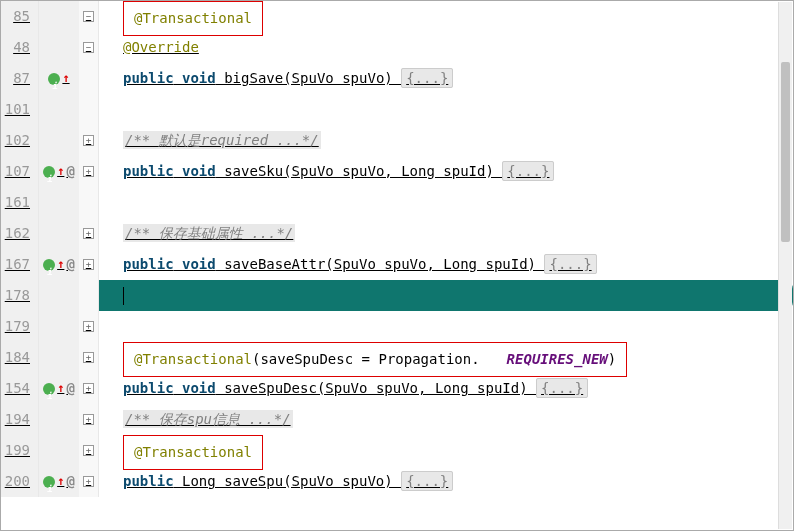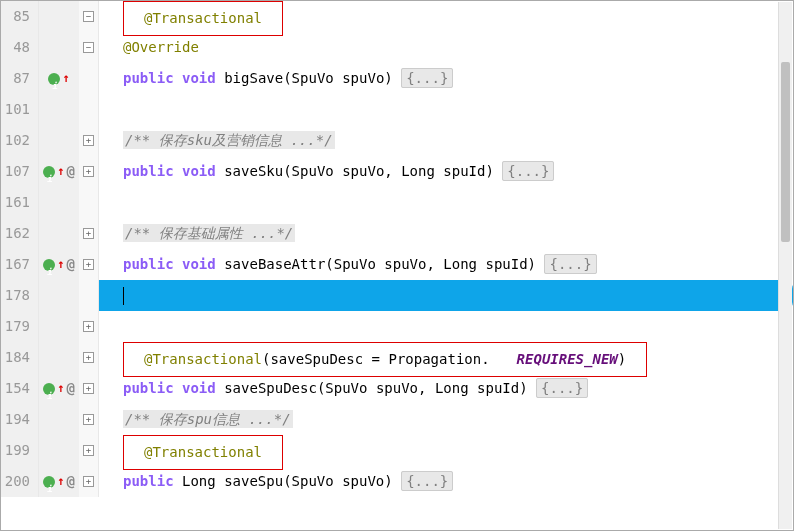--- a/index.html
+++ b/index.html
@@ -1,30 +1,30 @@
 <!DOCTYPE html>
 <html><head>
 <meta charset="utf-8">
 <style>
 * { margin: 0; padding: 0; box-sizing: border-box; }
 body { font-family: "Consolas", "Monaco", monospace; font-size: 14px; background: #fff; width: 794px; height: 531px; border: 1px solid #aaa; overflow: hidden; }
-.editor { display: flex; height: 100%; }
+.editor { display: flex; height: 100%; text-decoration: underline; }
 .line { height: 31px; line-height: 31px; display: flex; }
-.line.hl { background: #0ea5e9; border-radius: 9px; }
+.line.hl { background: #0f766e; border-radius: 9px; }
 .ln { width: 38px; text-align: right; padding-right: 8px; color: #999; background: #f0f0f0; border-right: 1px solid #e8e8e8; }
 .mk { width: 40px; background: #f0f0f0; display: flex; align-items: center; justify-content: center; gap: 2px; }
 .fd { width: 20px; background: #f8f8f8; border-right: 1px solid #e8e8e8; display: flex; align-items: center; justify-content: center; }
 .code { flex: 1; padding-left: 24px; white-space: pre; }
-.kw { color: #8b5cf6; font-weight: bold; }
+.kw { color: #0c4a6e; font-weight: bold; }
 .ann { color: #808000; }
 .com { color: #808080; font-style: italic; background: #e8e8e8; padding: 1px 2px; }
 .fold-braces { color: #808080; background: #e8e8e8; padding: 1px 4px; border: 1px solid #ccc; border-radius: 2px; }
 .enum { color: #660e7a; font-style: italic; font-weight: bold; margin-left: 27px; }
 .red-note { color: #d00; font-weight: bold; }
-.red-box { border: 1.5px solid #d00; padding: 1px 20px; display: inline-block; }
+.red-box { border: 1.5px solid #d00; padding: 1px 10px; display: inline-block; }
 .green-dot { width: 12px; height: 12px; background: #4caf50; border-radius: 50%; display: inline-block; position: relative; }
 .green-dot::after { content: "i"; color: #fff; font-size: 9px; position: absolute; left: 4px; top: -2px; font-weight: bold; font-style: italic; }
 .red-arrow { color: #d00; font-weight: bold; font-size: 12px; }
 .at-icon { color: #888; font-size: 14px; font-weight: bold; }
 .fold-icon { width: 11px; height: 11px; border: 1px solid #999; background: #fff; font-size: 9px; line-height: 9px; text-align: center; color: #666; cursor: pointer; }
 .cursor { display: inline-block; width: 1px; height: 18px; background: #000; vertical-align: middle; }
 .scrollbar-v { position: absolute; right: 1px; top: 1px; bottom: 1px; width: 14px; background: #f0f0f0; border-left: 1px solid #ddd; }
 .scrollbar-thumb { position: absolute; left: 2px; right: 2px; top: 60px; height: 180px; background: #c0c0c0; border-radius: 2px; }
 </style>
 </head>
@@ -63,21 +63,21 @@
           <div class="mk"></div>
           <div class="fd"></div>
           <div class="code"></div>
         </div>
         <div class="line">
           <div class="ln">102</div>
           <div class="mk"></div>
           <div class="fd">
             <div class="fold-icon">+</div>
           </div>
-          <div class="code"><span class="com">/** 保存sku及营销信息 ...*/</span></div>
+          <div class="code"><span class="com">/** 默认是required ...*/</span></div>
         </div>
         <div class="line">
           <div class="ln">107</div>
           <div class="mk">
             <span class="green-dot"></span>
             <span class="red-arrow">↑</span>
             <span class="at-icon">@</span>
           </div>
           <div class="fd">
             <div class="fold-icon">+</div>

